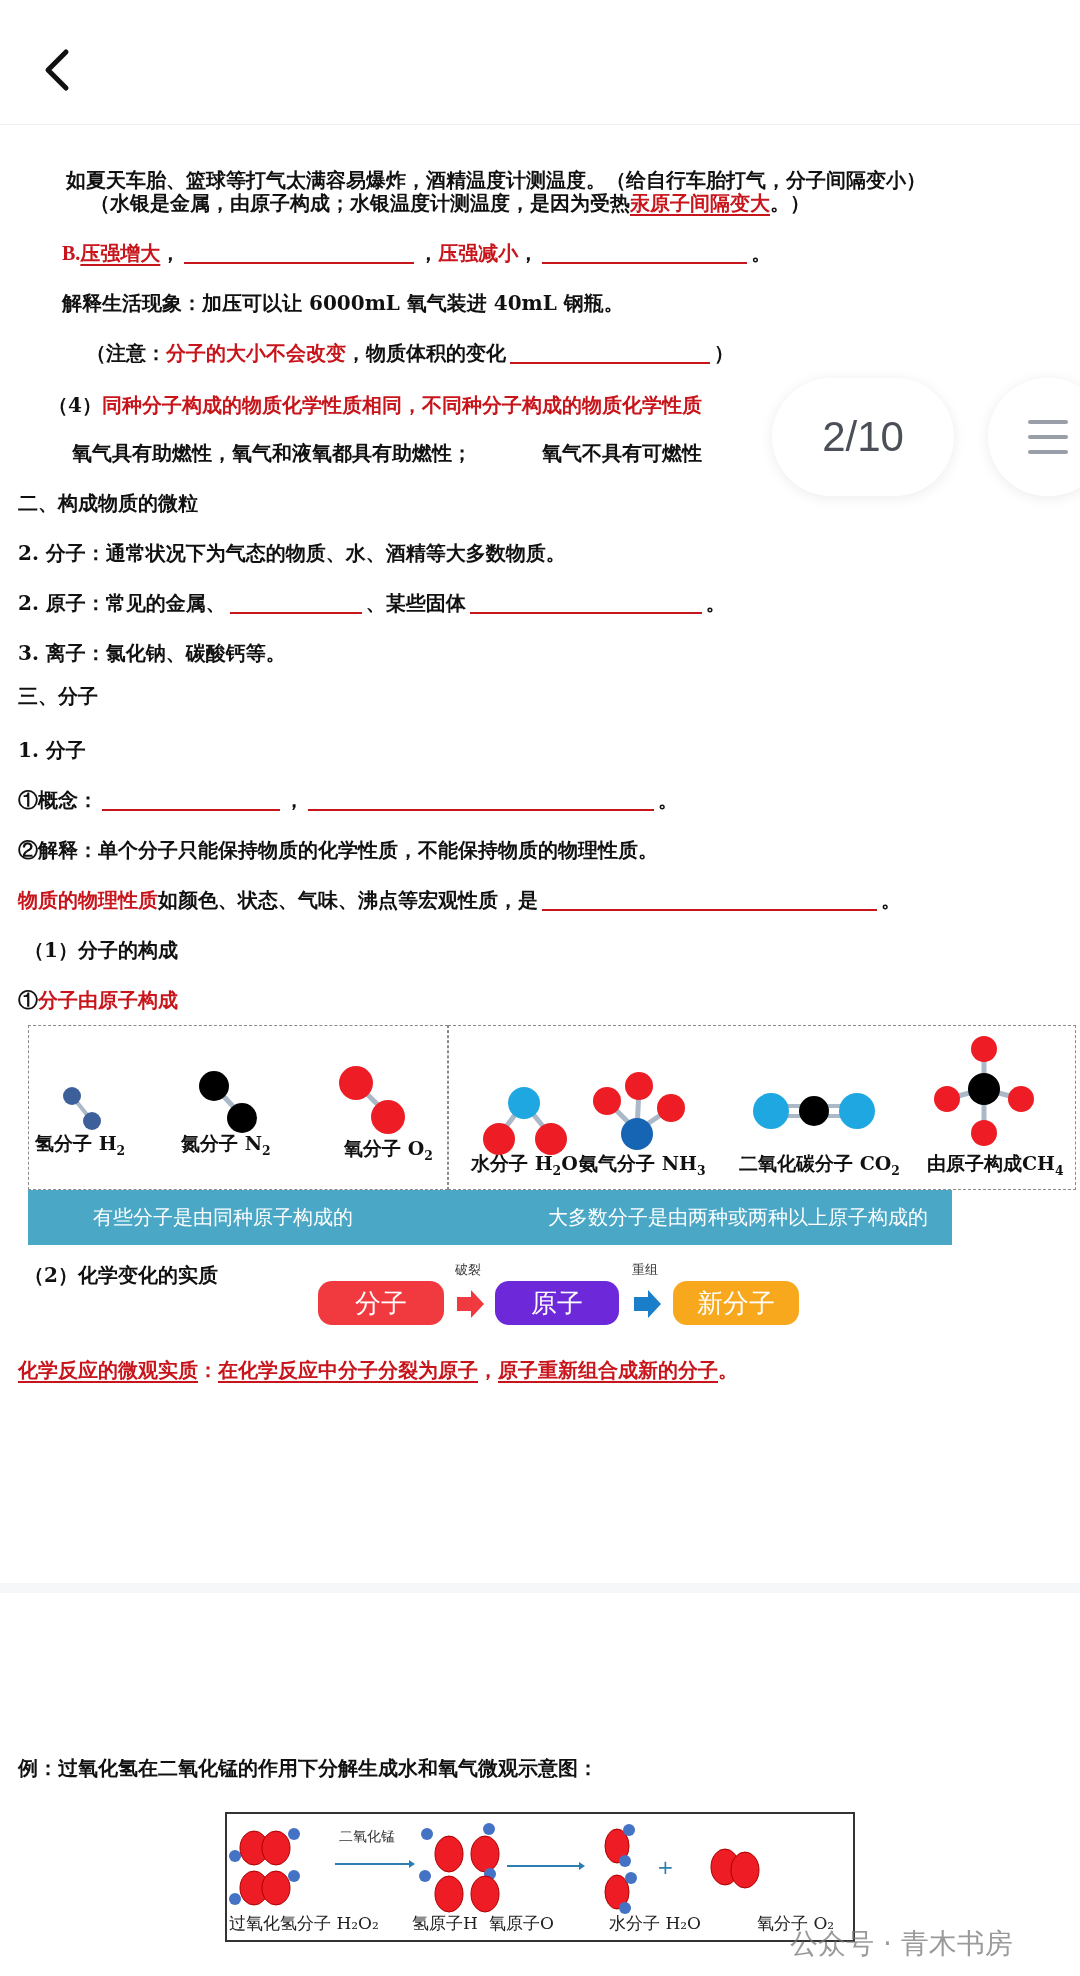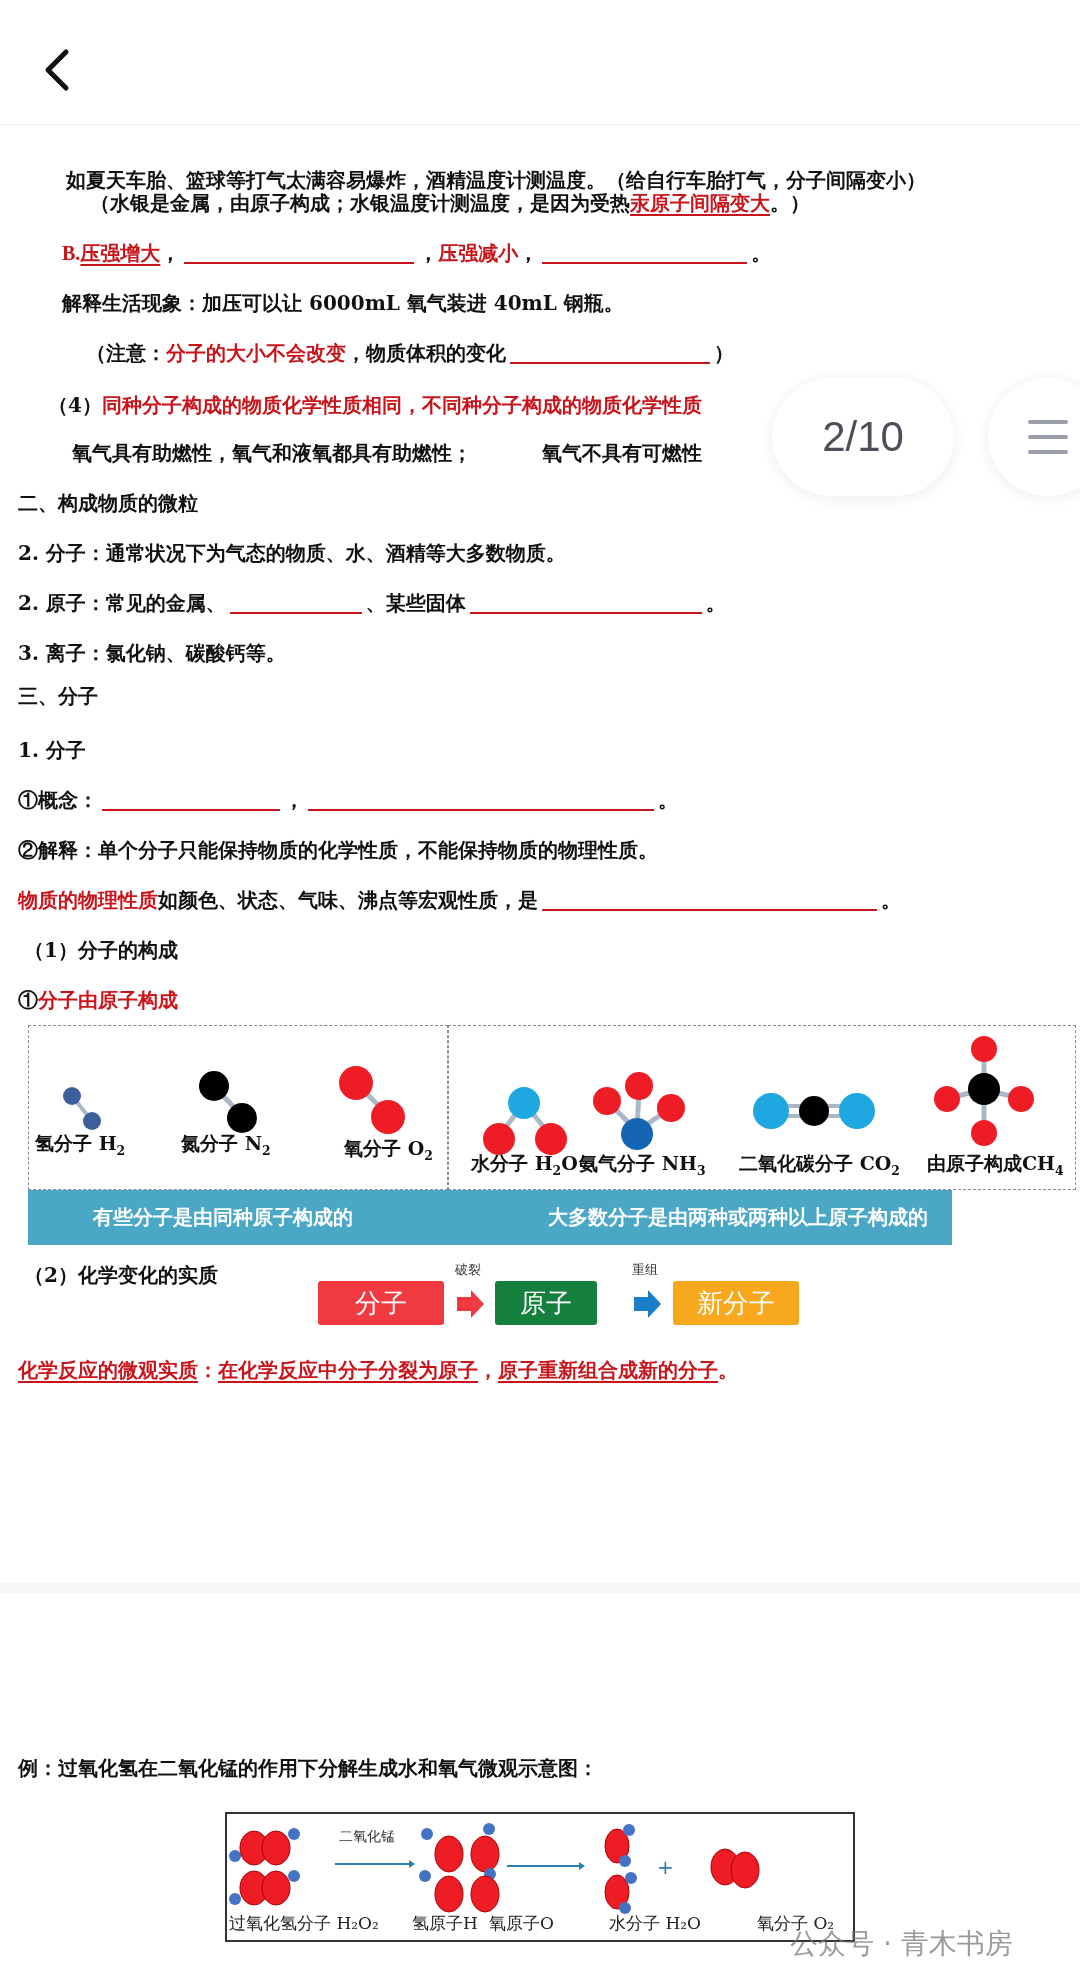--- a/index.html
+++ b/index.html
@@ -10,24 +10,24 @@
   .title { position: absolute; left: 92px; top: 44px; font-size: 38px; font-weight: bold; color: #111; letter-spacing: 0.5px; white-space: nowrap; }
   .line { position: absolute; white-space: nowrap; font-size: 20px; font-weight: bold; font-family: "DejaVu Serif", "Liberation Serif", serif; color: #111; }
   .red { color: #c8141b; }
   .u { text-decoration: underline; text-decoration-color: #c8141b; text-underline-offset: 4px; }
   .blank { display: inline-block; border-bottom: 2px solid #c8141b; height: 20px; vertical-align: -4px; margin: 0 4px; }
   .pill { position: absolute; left: 772px; top: 378px; width: 182px; height: 118px; border-radius: 60px; background: #fff; box-shadow: 0 2px 14px rgba(0,0,0,0.08); display: flex; align-items: center; justify-content: center; font-size: 42px; color: #4b4f58; font-family: "Liberation Sans", sans-serif; cursor: pointer; }
   .menu-btn { position: absolute; left: 988px; top: 378px; width: 120px; height: 118px; border-radius: 60px; background: #fff; box-shadow: 0 2px 14px rgba(0,0,0,0.08); cursor: pointer; }
   .menu-btn .bar { position: absolute; left: 40px; width: 40px; height: 4px; border-radius: 2px; background: #9a9ea8; }
   .fig { position: absolute; left: 28px; top: 1025px; width: 1048px; height: 220px; }
   .fig .box { position: absolute; top: 0; height: 165px; border: 1.5px dashed #8a8a8a; }
-  .fig .band { position: absolute; left: 0; top: 165px; width: 924px; height: 55px; background: #4aa8c6; color: #fff; font-weight: bold; font-size: 20px; }
+  .fig .band { position: absolute; left: 0; top: 165px; width: 924px; height: 55px; background: #4aa8c6; color: #fff; font-weight: normal; font-size: 20px; }
   .fig .band span { position: absolute; top: 14px; }
   .mol-label { position: absolute; font-size: 19px; font-weight: bold; white-space: nowrap; font-family: "DejaVu Serif", serif; }
-  .flow-box { position: absolute; top: 1281px; height: 44px; color: #fff; font-size: 26px; display: flex; align-items: center; justify-content: center; border-radius: 3px; }
+  .flow-box { position: absolute; top: 1281px; height: 44px; color: #fff; font-size: 26px; display: flex; align-items: center; justify-content: center; border-radius: 14px; }
   .flow-small { position: absolute; top: 1261px; font-size: 13px; color: #333; }
   .divider { position: absolute; left: 0; top: 1583px; width: 1080px; height: 10px; background: #f6f7f9; }
   .diagram { position: absolute; left: 225px; top: 1812px; width: 630px; height: 130px; border: 2px solid #333; background: #fff; }
   .dlabel { position: absolute; top: 98px; font-size: 17px; color: #222; white-space: nowrap; font-family: "DejaVu Serif", serif; }
   .watermark { position: absolute; left: 790px; top: 1925px; font-size: 28px; color: rgba(120,120,120,0.75); white-space: nowrap; }
   sub { font-size: 0.65em; }
 </style>
 </head>
 <body>
 
@@ -171,21 +171,21 @@
 </div>
 
 <div class="line" style="left:24px;top:1262px;">（2）化学变化的实质</div>
 
 <div class="flow-box" style="left:318px;width:126px;background:#f03a3f;">分子</div>
 <svg style="position:absolute;left:455px;top:1289px" width="30" height="30">
     <polygon points="2,8 16,8 16,1 29,15 16,29 16,22 2,22" fill="#f03a3f"></polygon>
   </svg>
 <div class="flow-small" style="left:455px;">破裂</div>
 
-<div class="flow-box" style="left:495px;width:102px;background:#15803d;">原子</div>
+<div class="flow-box" style="left:495px;width:124px;background:#6d28d9;">原子</div>
 <svg style="position:absolute;left:632px;top:1289px" width="30" height="30">
     <polygon points="2,8 16,8 16,1 29,15 16,29 16,22 2,22" fill="#1a7fc8"></polygon>
   </svg>
 <div class="flow-small" style="left:632px;">重组</div>
 
 <div class="flow-box" style="left:673px;width:126px;background:#f8a81c;">新分子</div>
 
 <div class="line red" style="left:18px;top:1357px;">
   <span class="u">化学反应的微观实质</span><span>：</span><span class="u">在化学反应中分子分裂为原子</span><span>，</span><span class="u">原子重新组合成新的分子</span><span>。</span>
 </div>

